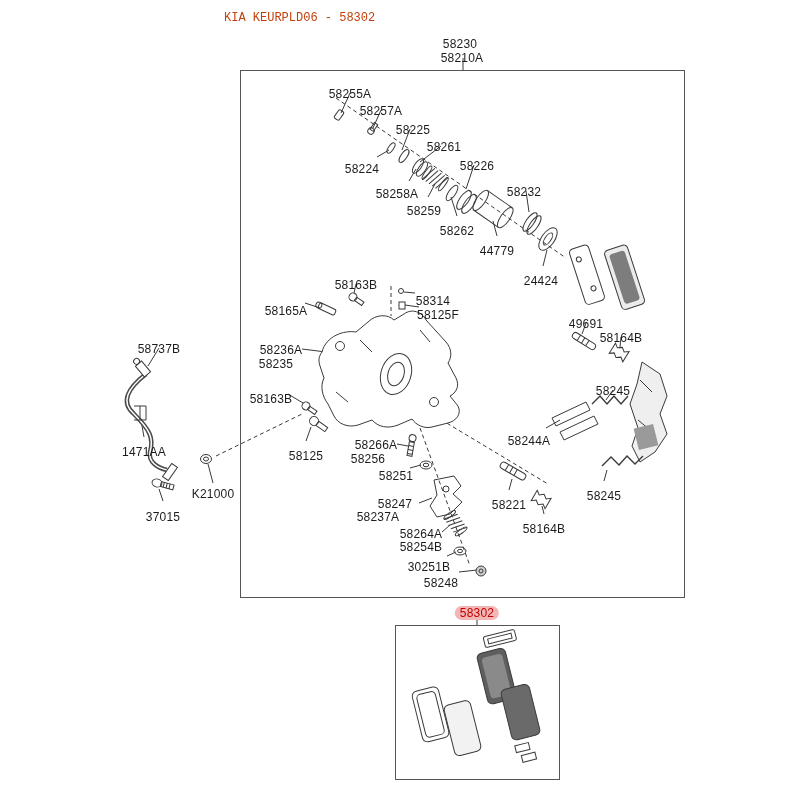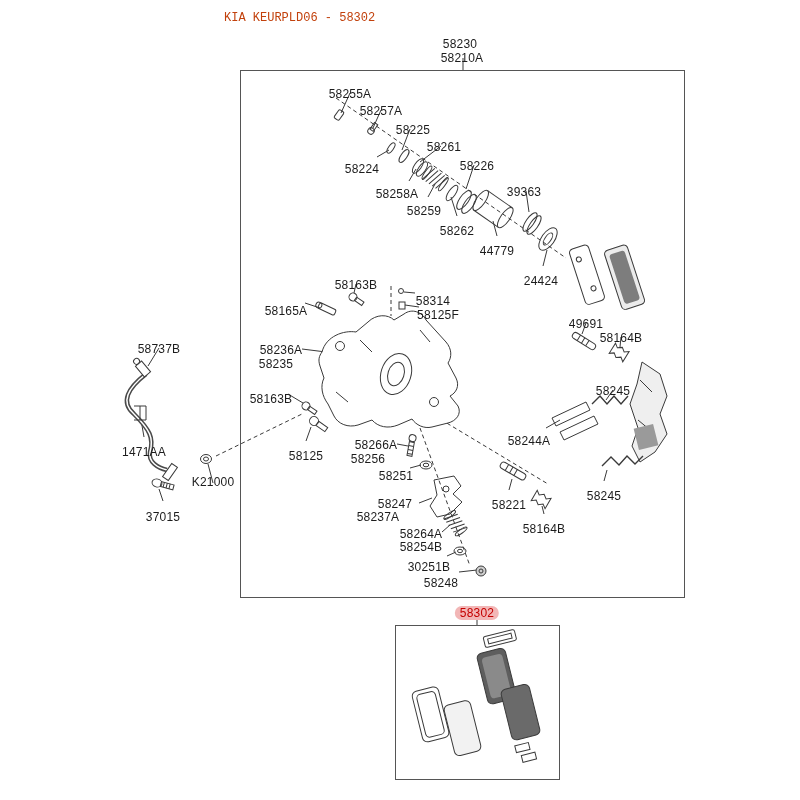--- a/index.html
+++ b/index.html
@@ -253,21 +253,21 @@
   <div class="lbl" style="left:462px;top:50px">58210A</div>
 
   <div class="lbl" style="left:350px;top:86px">58255A</div>
   <div class="lbl" style="left:381px;top:103px">58257A</div>
   <div class="lbl" style="left:413px;top:122px">58225</div>
   <div class="lbl" style="left:362px;top:161px">58224</div>
   <div class="lbl" style="left:444px;top:139px">58261</div>
   <div class="lbl" style="left:477px;top:158px">58226</div>
   <div class="lbl" style="left:397px;top:186px">58258A</div>
   <div class="lbl" style="left:424px;top:203px">58259</div>
-  <div class="lbl" style="left:524px;top:184px">39363</div>
+  <div class="lbl" style="left:524px;top:184px">58232</div>
   <div class="lbl" style="left:457px;top:223px">58262</div>
   <div class="lbl" style="left:497px;top:243px">44779</div>
   <div class="lbl" style="left:541px;top:273px">24424</div>
   <div class="lbl" style="left:356px;top:277px">58163B</div>
   <div class="lbl" style="left:286px;top:303px">58165A</div>
   <div class="lbl" style="left:433px;top:293px">58314</div>
   <div class="lbl" style="left:438px;top:307px">58125F</div>
   <div class="lbl" style="left:281px;top:342px">58236A</div>
   <div class="lbl" style="left:276px;top:356px">58235</div>
   <div class="lbl" style="left:586px;top:316px">49691</div>
@@ -283,18 +283,18 @@
   <div class="lbl" style="left:378px;top:509px">58237A</div>
   <div class="lbl" style="left:509px;top:497px">58221</div>
   <div class="lbl" style="left:604px;top:488px">58245</div>
   <div class="lbl" style="left:421px;top:526px">58264A</div>
   <div class="lbl" style="left:421px;top:539px">58254B</div>
   <div class="lbl" style="left:544px;top:521px">58164B</div>
   <div class="lbl" style="left:429px;top:559px">30251B</div>
   <div class="lbl" style="left:441px;top:575px">58248</div>
   <div class="lbl" style="left:159px;top:341px">58737B</div>
   <div class="lbl" style="left:144px;top:444px">1471AA</div>
-  <div class="lbl" style="left:213px;top:474px">K21000</div>
+  <div class="lbl" style="left:213px;top:486px">K21000</div>
   <div class="lbl" style="left:163px;top:509px">37015</div>
 
   <div class="lbl hl" style="left:477px;top:605px">58302</div>
 
 </div>
 
 </body></html>

